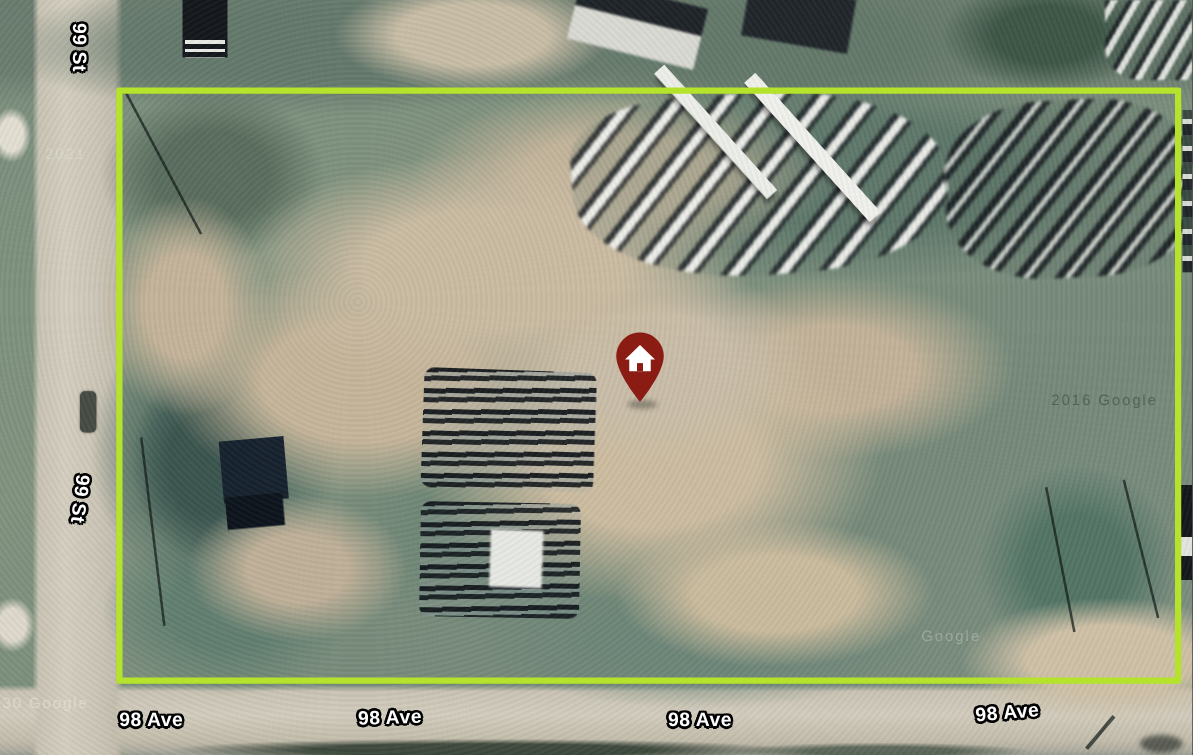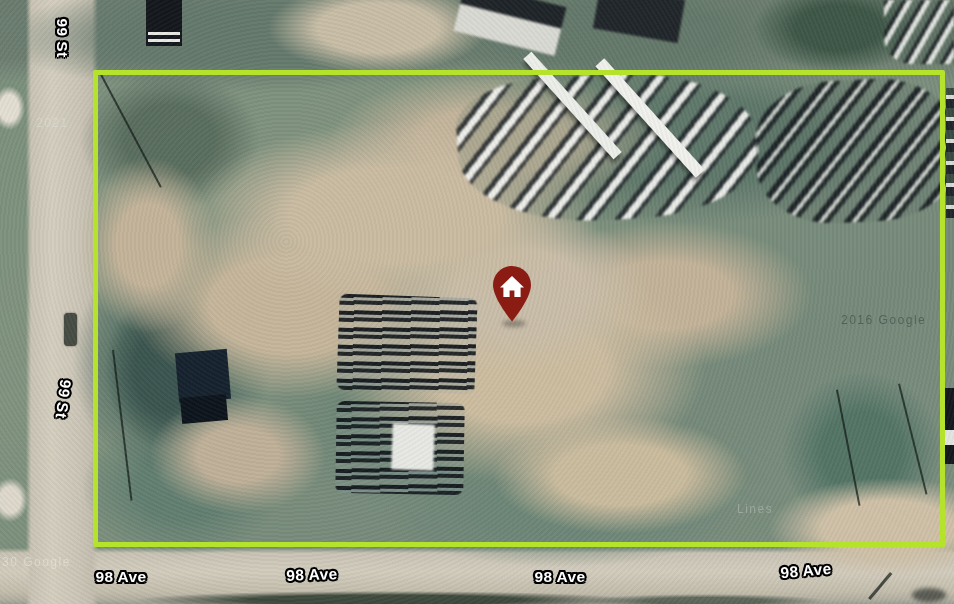--- a/index.html
+++ b/index.html
@@ -191,16 +191,16 @@
 
   <div class="street st99-a">99 St</div>
   <div class="street st99-b">99 St</div>
   <div class="street ave98-a">98 Ave</div>
   <div class="street ave98-b">98 Ave</div>
   <div class="street ave98-c">98 Ave</div>
   <div class="street ave98-d">98 Ave</div>
 
   <div class="wm wm-1">2021</div>
   <div class="wm wm-2">2016 Google</div>
-  <div class="wm wm-3">Lines</div>
+  <div class="wm wm-3">Google</div>
   <div class="wm wm-4">30 Google</div>
 
 </div>
 
 </body></html>

